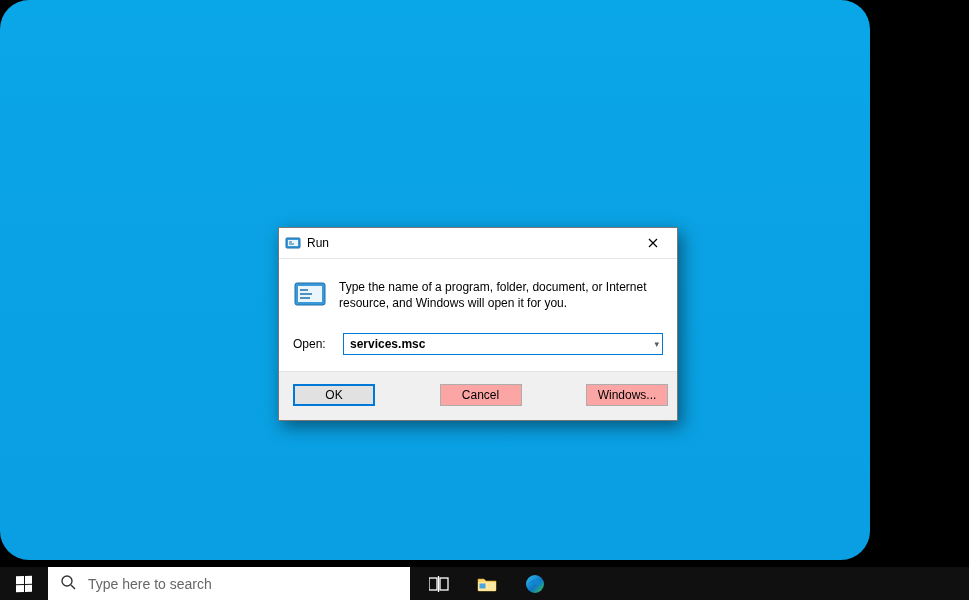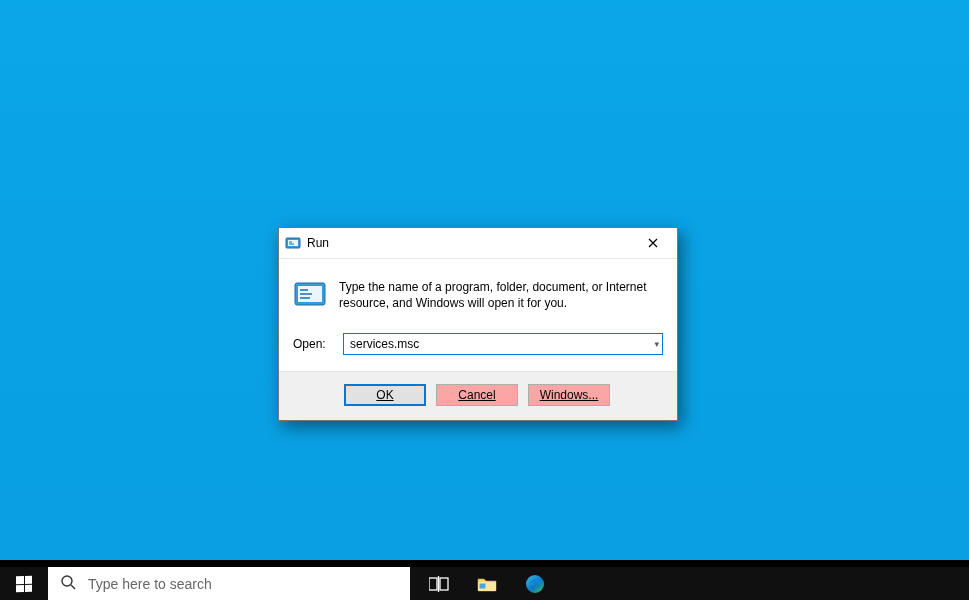--- a/index.html
+++ b/index.html
@@ -8,23 +8,24 @@
     width: 969px;
     height: 600px;
     overflow: hidden;
     font-family: "Segoe UI", Tahoma, sans-serif;
     font-size: 12px;
     background: #000;
   }
   .desktop {
     position: absolute;
     left: 0; top: 0;
-    width: 969px;
+    width: 870px;
     height: 560px;
     background: linear-gradient(180deg, #0aa7e8 0%, #0aa2e4 40%, #099fe2 100%);
+    border-radius: 29px;
   }
   
   .run-dialog {
     position: absolute;
     left: 278px;
     top: 227px;
     width: 398px;
     background: #fff;
     border: 1px solid #777;
     box-shadow: 4px 6px 16px rgba(0,0,0,0.45);
@@ -95,39 +96,39 @@
   }
   .open-input {
     width: 100%;
     box-sizing: border-box;
     height: 22px;
     border: 1px solid #0078d7;
     padding: 0 22px 0 6px;
     font-size: 12px;
     font-family: inherit;
     outline: none;
+    font-weight: bold;
   }
   .combo-arrow {
     position: absolute;
     right: 4px;
     top: 50%;
     transform: translateY(-50%);
     pointer-events: none;
     color: #5a5a5a;
     font-size: 9px;
   }
 
   .button-strip {
     background: #f0f0f0;
     border-top: 1px solid #e3e3e3;
-    padding: 12px 16px 14px 14px;
-    display: flex;
-    justify-content: center;
+    padding: 12px 9px 14px 14px;
+    display: flex;
+    justify-content: space-between;
     gap: 10px;
-    text-decoration: underline;
   }
   .btn {
     min-width: 82px;
     height: 22px;
     font-size: 12px;
     font-family: inherit;
     background: #fca5a5;
     border: 1px solid #adadad;
     cursor: default;
     padding: 0 8px;

